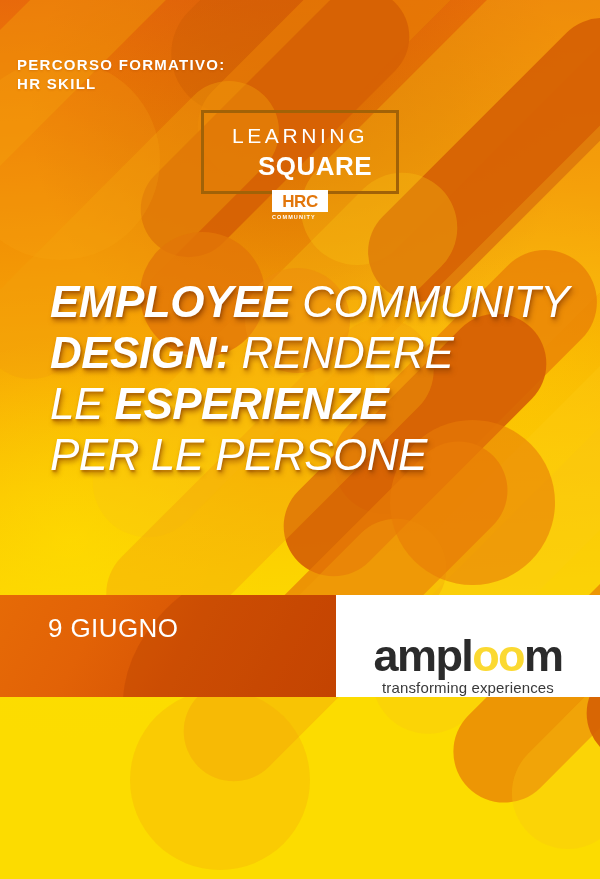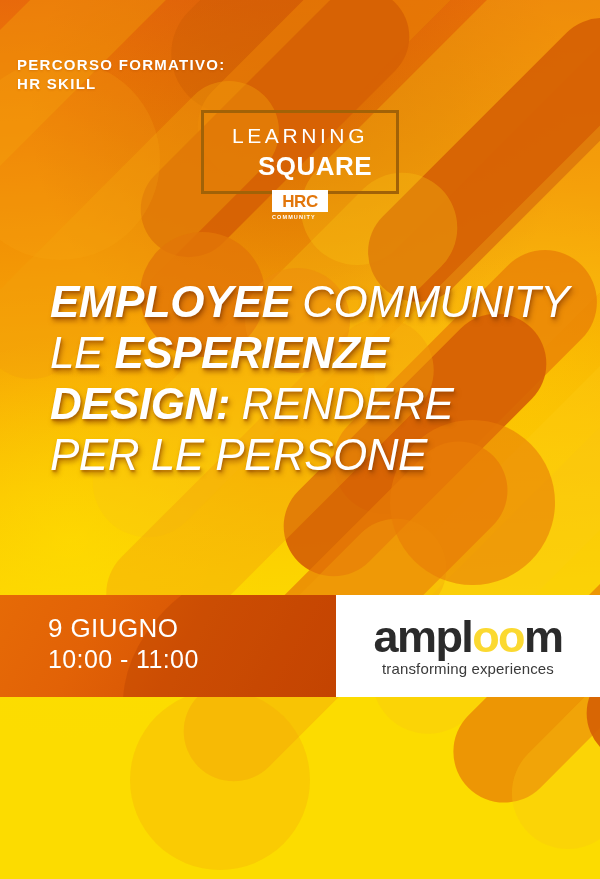--- a/index.html
+++ b/index.html
@@ -209,21 +209,21 @@
   
   .logo-box {
     position:absolute;
     left:336px; top:595px;
     width:264px; height:102px;
     background:#ffffff;
     z-index:8;
     display:flex;
     flex-direction:column;
     align-items:center;
-    justify-content:center;
+    justify-content:flex-end;
   }
   .logo-word {
     font-size:45px;
     font-weight:bold;
     letter-spacing:-1.6px;
     line-height:46px;
     color:#2B2B2B;
     white-space:nowrap;
   }
   .logo-word .oo { color:#FBD931; }
@@ -287,30 +287,29 @@
 
   <div class="hrc">
     <div class="hrc-box">
       <span class="hrc-text">HRC</span>
     </div>
     <div class="hrc-sub">COMMUNITY</div>
   </div>
 
   <div class="headline">
     <span class="ln"><b>EMPLOYEE</b><span> COMMUNITY</span></span>
+    <span class="ln"><b>DESIGN:</b><span> RENDERE</span></span>
     <span class="ln"><span>LE </span><b>ESPERIENZE</b></span>
-    <span class="ln"><b>DESIGN:</b><span> RENDERE</span></span>
     <span class="ln"><span>PER LE PERSONE</span></span>
   </div>
 
   <div class="date-bar">
     <div class="db-shade"></div>
     <div class="date-text">
       <div class="date-day">9 GIUGNO</div>
-      <div class="date-time">10:00 - 11:00</div>
     </div>
   </div>
 
   <div class="logo-box">
     <div class="logo-word"><span>ampl</span><span class="oo">oo</span><span>m</span></div>
     <div class="logo-tag">transforming experiences</div>
   </div>
 
 </div>
 

